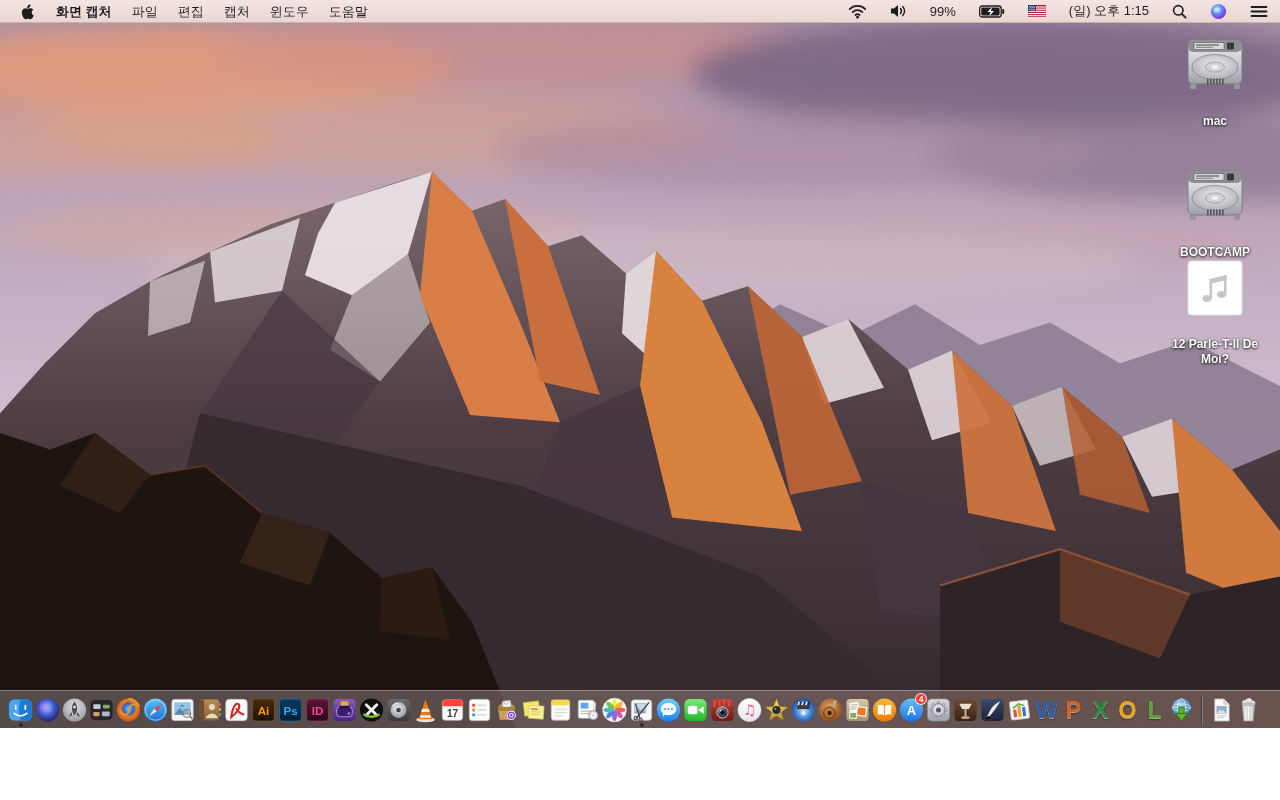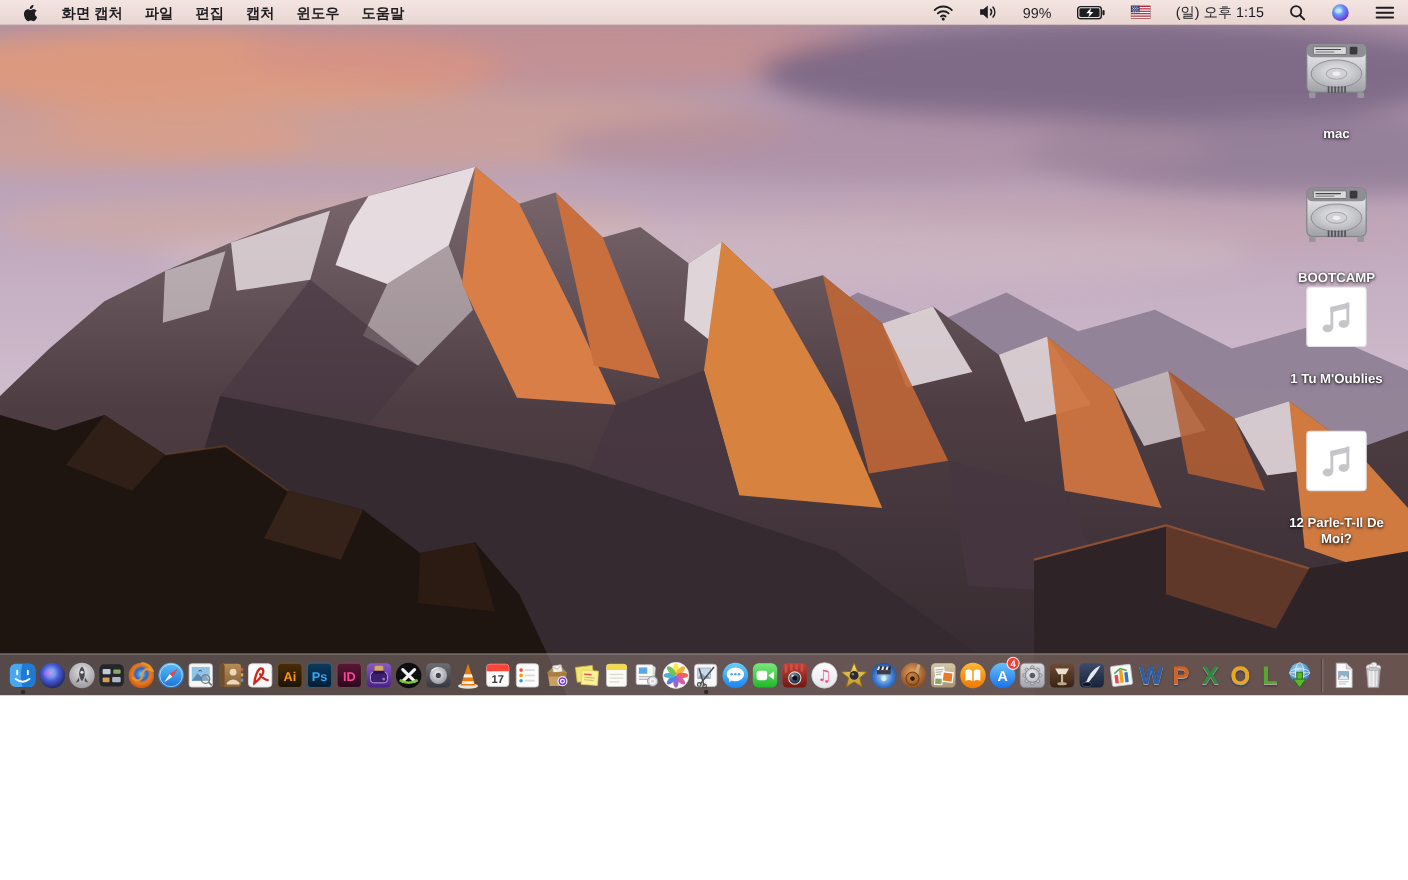--- a/index.html
+++ b/index.html
@@ -1,25 +1,25 @@
 <!DOCTYPE html>
 <html><head>
 <meta charset="utf-8">
 <style>
   * { margin:0; padding:0; box-sizing:border-box; }
   html,body { width:1280px; height:800px; overflow:hidden; font-family:"Liberation Sans","DejaVu Sans",sans-serif; }
-  .screen { position:relative; width:1280px; height:632px; background:#8a7a8a; }
+  .screen { position:relative; width:1280px; height:728px; background:#8a7a8a; }
 
   
   .menubar { position:absolute; top:0; left:0; right:0; height:23px; z-index:30;
     background:linear-gradient(#f3e5e2,#e9d6d2); border-bottom:1px solid rgba(120,90,90,.35);
     display:flex; align-items:center; color:#1d1d1f; font-size:13px; }
   .mb-left { display:flex; align-items:center; padding-left:14px; height:100%; }
   .mb-apple { padding:0 12px 0 6px; display:flex; align-items:center; height:100%; }
-  .mb-item { padding:0 10px; line-height:23px; white-space:nowrap;font-weight:bold; }
+  .mb-item { padding:0 10px; line-height:23px; white-space:nowrap; }
   .mb-app { font-weight:bold; }
   .mb-right { margin-left:auto; display:flex; align-items:center; gap:23px; padding-right:12px; height:100%; }
   .mb-ico { display:flex; align-items:center; height:100%; }
   .mb-text { white-space:nowrap; }
 
   
   .desktop { position:absolute; top:23px; left:0; right:0; bottom:0; overflow:hidden; }
   .wall { position:absolute; inset:0; width:100%; height:100%; display:block; }
 
   
@@ -272,33 +272,20 @@
               <rect x="30" y="43.5" width="1.6" height="6"></rect>
               <rect x="33" y="43.5" width="1.6" height="6"></rect>
               <rect x="36" y="43.5" width="1.6" height="6"></rect>
               <rect x="39" y="43.5" width="1.6" height="6"></rect>
             </g>
           <rect x="7" y="49" width="6" height="5" rx="1" fill="#96969c"></rect>
             <rect x="51" y="49" width="6" height="5" rx="1" fill="#96969c"></rect>
         </svg>
         <div class="lbl">BOOTCAMP</div>
       </div>
-      <div class="dicon mb39">
-        <svg width="56" height="56" viewBox="0 0 56 56">
-          <rect x="1" y="1" width="54" height="54" rx="3" fill="#ffffff" stroke="#e2e2e4"></rect>
-          <g fill="#c6c6ca">
-              <ellipse cx="20" cy="38.5" rx="4.6" ry="3.6"></ellipse>
-              <ellipse cx="34.5" cy="34.5" rx="4.6" ry="3.6"></ellipse>
-              <rect x="22.5" y="19" width="2.6" height="19.5"></rect>
-              <rect x="37" y="15" width="2.6" height="19.5"></rect>
-              <polygon points="22.5,19 39.6,15 39.6,20 22.5,24"></polygon>
-            </g>
-        </svg>
-        <div class="lbl">1 Tu M'Oublies</div>
-      </div>
       <div class="dicon">
         <svg width="56" height="56" viewBox="0 0 56 56">
           <rect x="1" y="1" width="54" height="54" rx="3" fill="#ffffff" stroke="#e2e2e4"></rect>
           <g fill="#c6c6ca">
               <ellipse cx="20" cy="38.5" rx="4.6" ry="3.6"></ellipse>
               <ellipse cx="34.5" cy="34.5" rx="4.6" ry="3.6"></ellipse>
               <rect x="22.5" y="19" width="2.6" height="19.5"></rect>
               <rect x="37" y="15" width="2.6" height="19.5"></rect>
               <polygon points="22.5,19 39.6,15 39.6,20 22.5,24"></polygon>
             </g>

